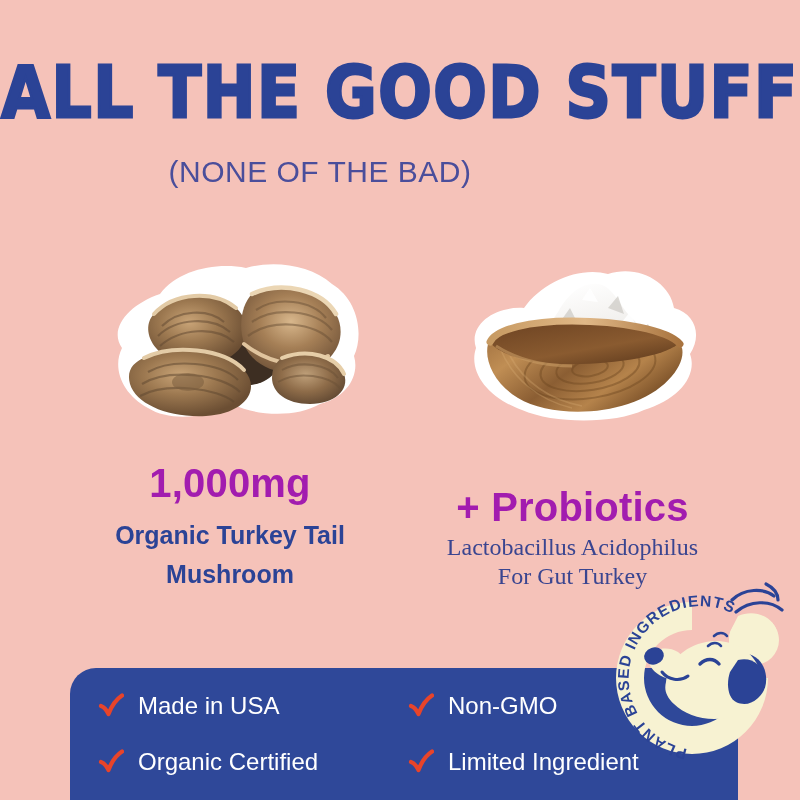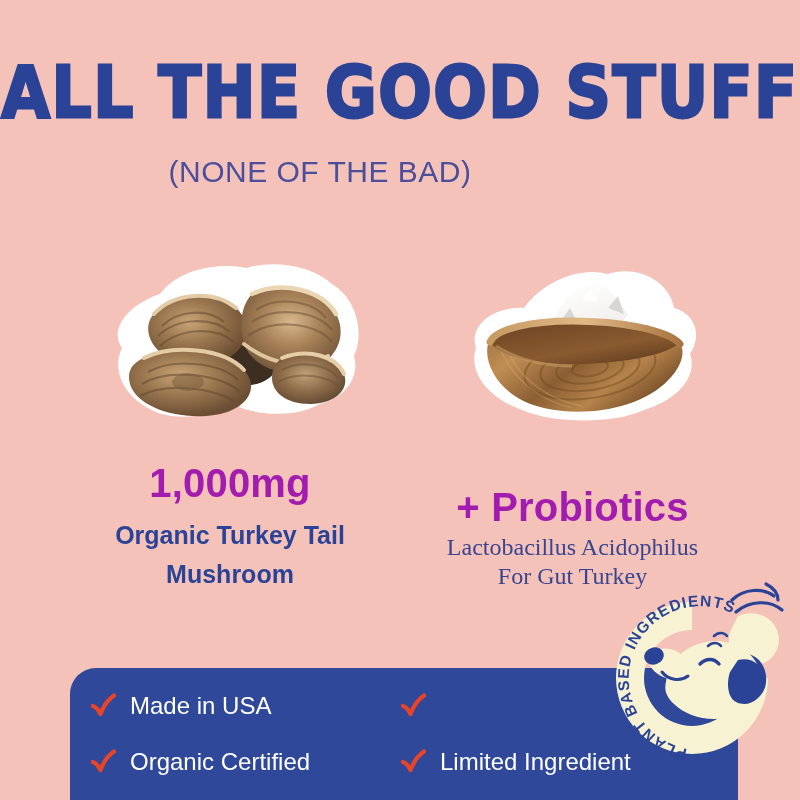--- a/index.html
+++ b/index.html
@@ -104,21 +104,21 @@
   .features {
     position: absolute;
     left: 70px;
     top: 668px;
     width: 668px;
     height: 132px;
     display: grid;
     grid-template-columns: 310px 1fr;
     grid-template-rows: 1fr 1fr;
     align-items: center;
-    padding: 10px 0 10px 20px;
+    padding: 10px 0 10px 28px;
     box-sizing: border-box;
   }
   .feature {
     display: flex;
     align-items: center;
     gap: 14px;
   }
   .check {
     flex: 0 0 auto;
     width: 26px;
@@ -310,20 +310,21 @@
       <svg class="check" viewBox="0 0 26 26">
         <path d="M3,13 C6,14 8.5,17 10.5,21 C13.5,13 18,6.5 24,2.5" fill="none" stroke="#E8442A" stroke-width="4.2" stroke-linecap="round" stroke-linejoin="round"></path>
       </svg>
       <span class="feature-label">Made in USA</span>
     </div>
 
     <div class="feature">
       <svg class="check" viewBox="0 0 26 26">
         <path d="M3,13 C6,14 8.5,17 10.5,21 C13.5,13 18,6.5 24,2.5" fill="none" stroke="#E8442A" stroke-width="4.2" stroke-linecap="round" stroke-linejoin="round"></path>
       </svg>
+      <span class="feature-label">Non-GMO</span>
     </div>
 
     <div class="feature">
       <svg class="check" viewBox="0 0 26 26">
         <path d="M3,13 C6,14 8.5,17 10.5,21 C13.5,13 18,6.5 24,2.5" fill="none" stroke="#E8442A" stroke-width="4.2" stroke-linecap="round" stroke-linejoin="round"></path>
       </svg>
       <span class="feature-label">Organic Certified</span>
     </div>
 
     <div class="feature">

